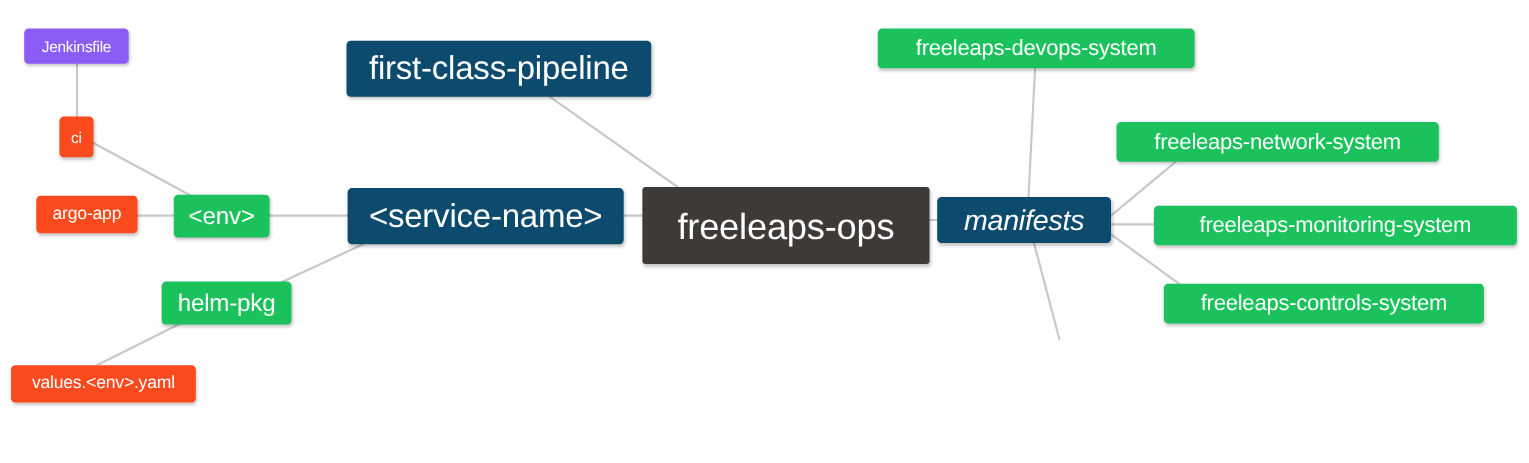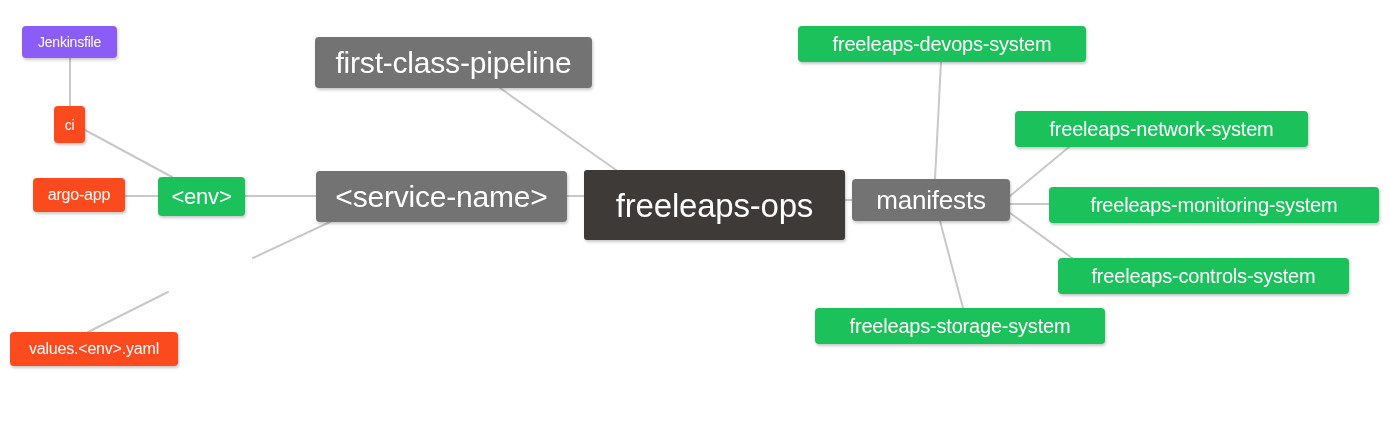--- a/index.html
+++ b/index.html
@@ -39,21 +39,21 @@
     letter-spacing: -0.2px;
     line-height: 1;
     z-index: 2;
   }
   .n-root {
     background: #3e3a38;
     font-size: 33px;
     border-radius: 3px;
   }
   .n-blue {
-    background: #737373;
+    background: #0c4a6e;
   }
   .n-green {
     background: #1bc25c;
   }
   .n-orange {
     background: #8b5cf6;
   }
   .n-red {
     background: #fb4a1e;
   }
@@ -81,23 +81,23 @@
       <line x1="935" y1="179" x2="941" y2="62" stroke="#c8c8c8" stroke-width="2" stroke-linecap="round"></line>
       <line x1="1010" y1="196" x2="1069" y2="147" stroke="#c8c8c8" stroke-width="2" stroke-linecap="round"></line>
       <line x1="1010" y1="204" x2="1049" y2="204" stroke="#c8c8c8" stroke-width="2" stroke-linecap="round"></line>
       <line x1="1010" y1="213" x2="1072" y2="258" stroke="#c8c8c8" stroke-width="2" stroke-linecap="round"></line>
       <line x1="940" y1="221" x2="963" y2="308" stroke="#c8c8c8" stroke-width="2" stroke-linecap="round"></line>
     </svg>
 <div class="node n-orange sz-xxs" style="left: 22px; top: 26px; width: 95px; height: 32px;">Jenkinsfile</div>
     <div class="node n-red sz-xxs" style="left: 54px; top: 106px; width: 31px; height: 37px;">ci</div>
     <div class="node n-green sz-md" style="left: 158px; top: 177px; width: 87px; height: 39px;">&lt;env&gt;</div>
     <div class="node n-red sz-xs" style="left: 33px; top: 178px; width: 92px; height: 34px;">argo-app</div>
+    <div class="node n-green sz-md" style="left: 147px; top: 256px; width: 118px; height: 39px;">helm-pkg</div>
     <div class="node n-red sz-xs" style="left: 10px; top: 332px; width: 168px; height: 34px;">values.&lt;env&gt;.yaml</div>
     <div class="node n-blue sz-xl" style="left: 315px; top: 37px; width: 277px; height: 51px;">first-class-pipeline</div>
     <div class="node n-blue sz-xl" style="left: 316px; top: 171px; width: 251px; height: 51px;">&lt;service-name&gt;</div>
     <div class="node n-root" style="left: 584px; top: 170px; width: 261px; height: 70px;">freeleaps-ops</div>
-    <div class="node n-blue sz-lg" style="left: 852px; top: 179px; width: 158px; height: 42px;">manifests</div>
+    <div class="node n-blue sz-lg" style="left: 852px; top: 179px; width: 158px; height: 42px; font-style: italic;">manifests</div>
     <div class="node n-green sz-sm" style="left: 798px; top: 26px; width: 288px; height: 36px;">freeleaps-devops-system</div>
     <div class="node n-green sz-sm" style="left: 1015px; top: 111px; width: 293px; height: 36px;">freeleaps-network-system</div>
     <div class="node n-green sz-sm" style="left: 1049px; top: 187px; width: 330px; height: 36px;">freeleaps-monitoring-system</div>
     <div class="node n-green sz-sm" style="left: 1058px; top: 258px; width: 291px; height: 36px;">freeleaps-controls-system</div>
-    <div class="node n-green sz-sm" style="left: 815px; top: 308px; width: 290px; height: 36px;">freeleaps-storage-system</div>
   </div>
 
 </body></html>

